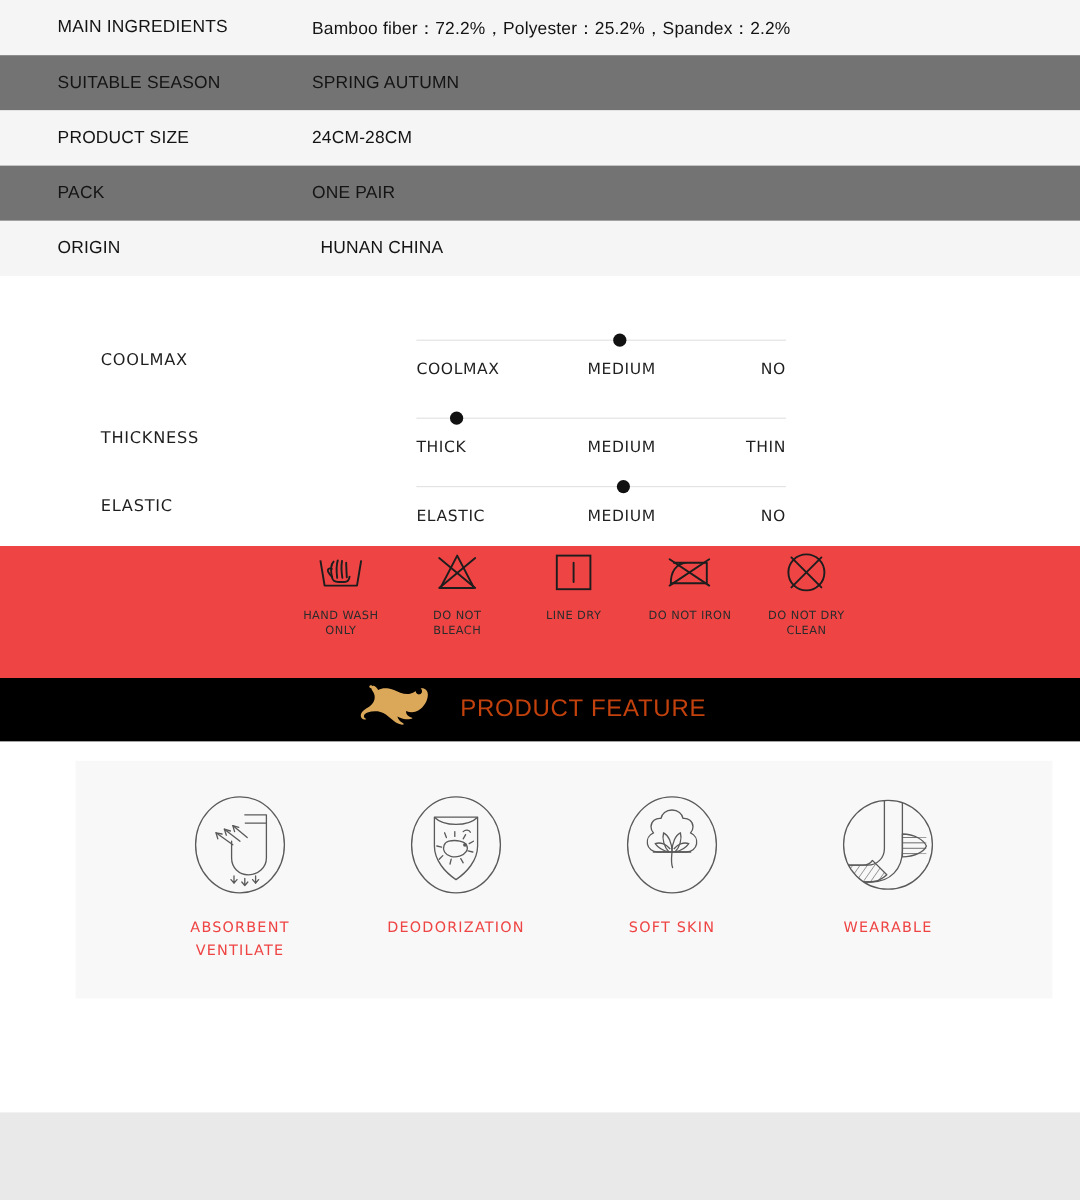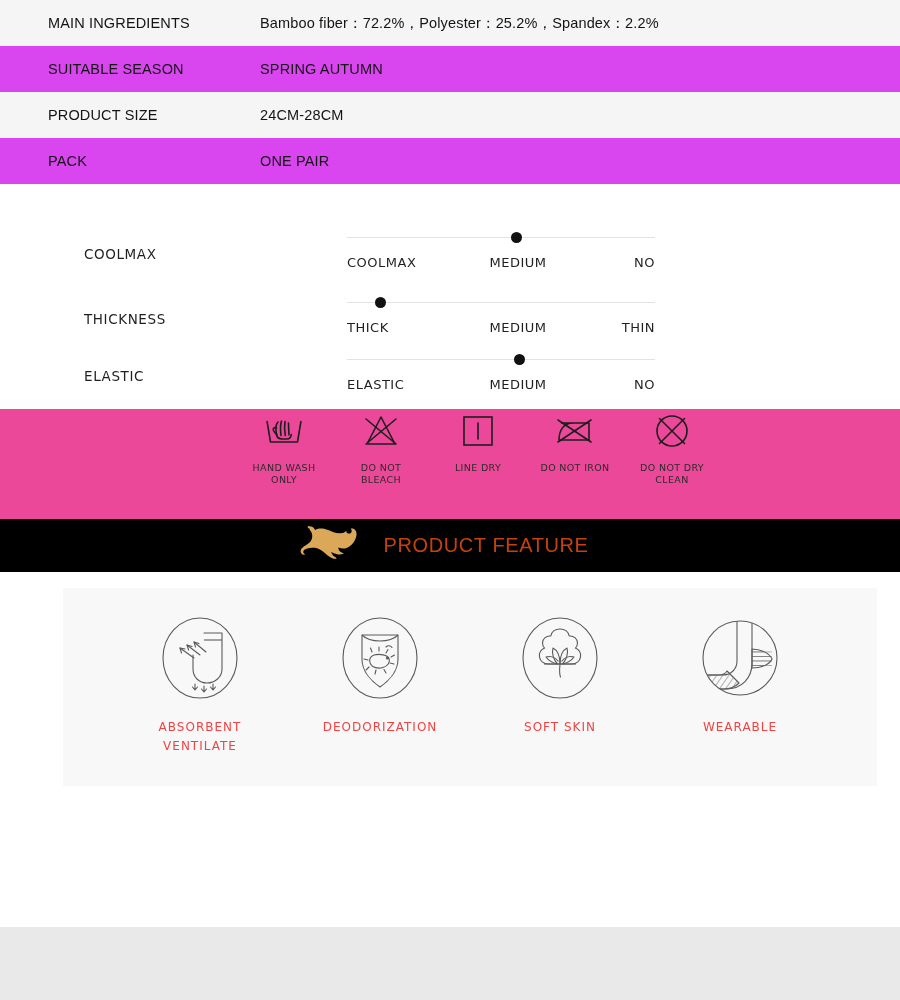--- a/index.html
+++ b/index.html
@@ -23,21 +23,21 @@
     box-sizing: border-box;
   }
   .spec-row {
     height: 46px;
     display: flex;
     align-items: center;
     width: 900px;
     box-sizing: border-box;
   }
   .spec-row.shade { background: #f5f5f5; }
-  .spec-row.plain { background: #d946ef; }
+  .spec-row.plain { background: #737373; }
   .spec-label {
     width: 260px;
     padding-left: 48px;
     box-sizing: border-box;
     font-size: 14.5px;
     letter-spacing: 0.15px;
     color: #141414;
     white-space: nowrap;
   }
   .spec-value {
@@ -112,21 +112,21 @@
   }
   .slider-scale span.sc-start { text-align: left; width: 92px; }
   .slider-scale span.sc-mid { text-align: center; width: 110px; }
   .slider-scale span.sc-end { text-align: right; width: 58px; }
 
   
   .care-strip {
     position: relative;
     width: 900px;
     height: 110px;
-    background: #ec4899;
+    background: #ef4444;
   }
   .care-items {
     position: absolute;
     left: 238px;
     top: 0;
     width: 480px;
     display: flex;
     justify-content: space-between;
   }
   .care-item {
@@ -252,20 +252,24 @@
   <div class="spec-row shade">
     <div class="spec-label">PRODUCT SIZE</div>
     <div class="spec-value">24CM-28CM</div>
   </div>
 
   <div class="spec-row plain">
     <div class="spec-label">PACK</div>
     <div class="spec-value">ONE PAIR</div>
   </div>
 
+  <div class="spec-row shade">
+    <div class="spec-label">ORIGIN</div>
+    <div class="spec-value indent">HUNAN CHINA</div>
+  </div>
 
 </div>
 
 <div class="ratings">
 
   <div class="rating-row" style="top:40px;">
     <div class="rating-name">COOLMAX</div>
     <div class="slider-wrap">
       <div class="slider-track"></div>
       <div class="slider-dot" id="dot0" style="left: 55%;"></div>

